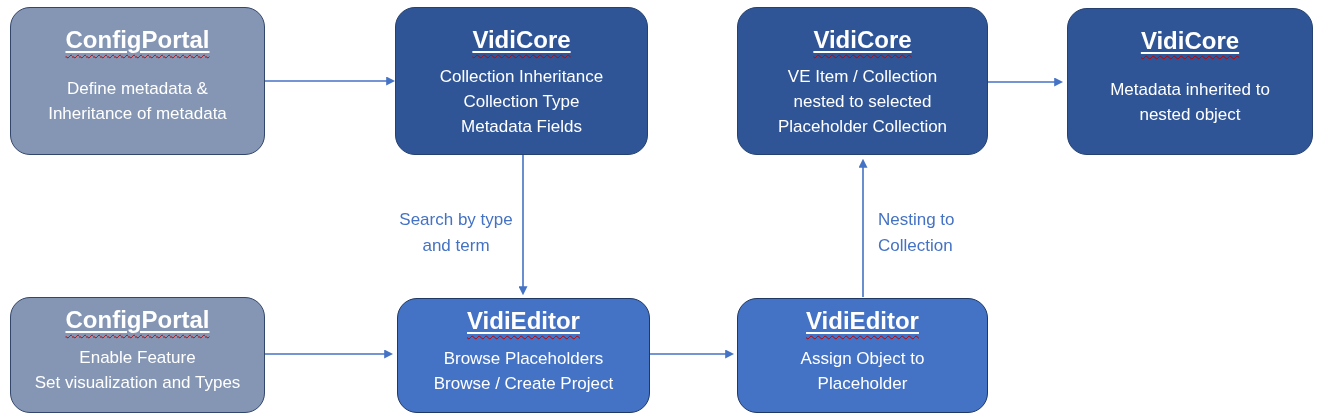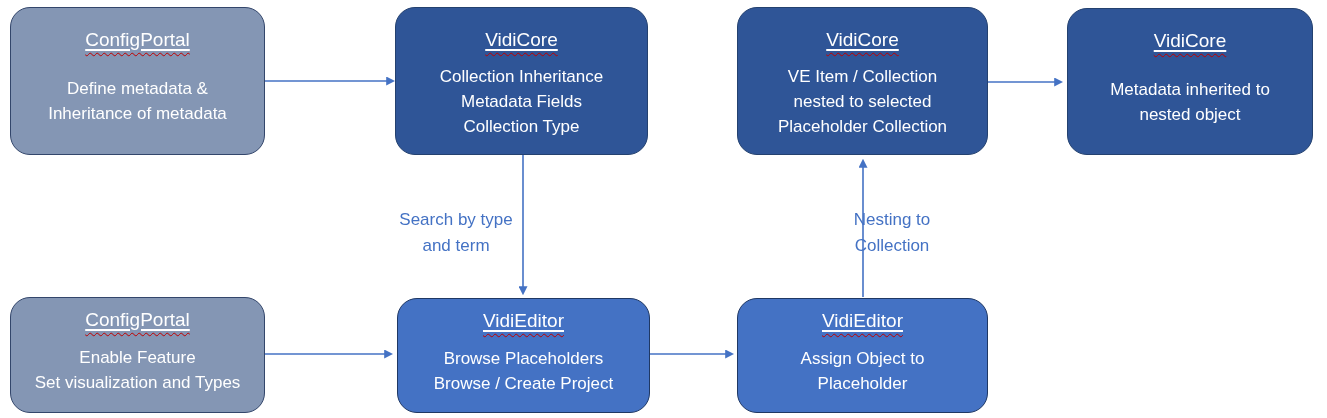--- a/index.html
+++ b/index.html
@@ -25,22 +25,22 @@
     padding-top: 20px;
     border: 1.5px solid #24416F;
   }
   .node.short { padding-top: 10px; }
 
   .node.configportal { background: var(--configportal-fill, #8496B4); border-color: var(--configportal-border, #33466B); }
   .node.vidicore     { background: var(--vidicore-fill, #2F5597);     border-color: var(--vidicore-border, #24416F); }
   .node.videditor    { background: var(--videditor-fill, #4472C4);    border-color: var(--videditor-border, #1F3864); justify-content: flex-end; }
 
   .node-heading {
-    font-size: 19px;
-    font-weight: normal;
+    font-size: 24px;
+    font-weight: bold;
     line-height: 24px;
   }
   
   .hd-outer {
     text-decoration: underline;
     text-decoration-thickness: 1.5px;
     text-underline-offset: 3px;
   }
   .hd-inner {
     text-decoration: underline wavy var(--spellcheck-squiggle, #C00000);
@@ -73,21 +73,21 @@
   .arrowhead-path { fill: var(--arrow, #4472C4); }
 
   
   .connector-label {
     position: absolute;
     color: var(--connector-label, #4472C4);
     font-size: 17px;
     line-height: 26px;
   }
   #label-search  { left: 386px; top: 207px; width: 140px; text-align: center; }
-  #label-nesting { left: 832px; top: 207px; width: 120px; text-align: center; }
+  #label-nesting { left: 878px; top: 207px; width: 120px; text-align: left; }
 </style>
 </head>
 <body>
 
 <div class="canvas" style="--configportal-fill: #8496B4; --configportal-border: #33466B; --vidicore-fill: #2F5597; --vidicore-border: #24416F; --videditor-fill: #4472C4; --videditor-border: #1F3864; --arrow: #4472C4; --connector-label: #4472C4; --node-text: #FFFFFF; --spellcheck-squiggle: #C00000;">
 
   <svg class="connector-layer" width="1327" height="418" viewBox="0 0 1327 418" xmlns="http://www.w3.org/2000/svg">
     <defs>
       <marker id="arrowhead" viewBox="0 0 10 10" markerWidth="9" markerHeight="9" refX="2" refY="5" orient="auto" markerUnits="userSpaceOnUse">
         <path class="arrowhead-path" d="M0,0 L10,5 L0,10 z"></path>
@@ -106,22 +106,22 @@
     <div class="node-body">
       <div>Define metadata &amp;</div>
       <div>Inheritance of metadata</div>
     </div>
   </div>
 
   <div class="node vidicore" id="node-top-2">
     <div class="node-heading"><span class="hd-outer"><span class="hd-inner">VidiCore</span></span></div>
     <div class="node-body">
       <div>Collection Inheritance</div>
+      <div>Collection Type</div>
       <div>Metadata Fields</div>
-      <div>Collection Type</div>
     </div>
   </div>
 
   <div class="node vidicore" id="node-top-3">
     <div class="node-heading"><span class="hd-outer"><span class="hd-inner">VidiCore</span></span></div>
     <div class="node-body">
       <div>VE Item / Collection</div>
       <div>nested to selected</div>
       <div>Placeholder Collection</div>
     </div>

